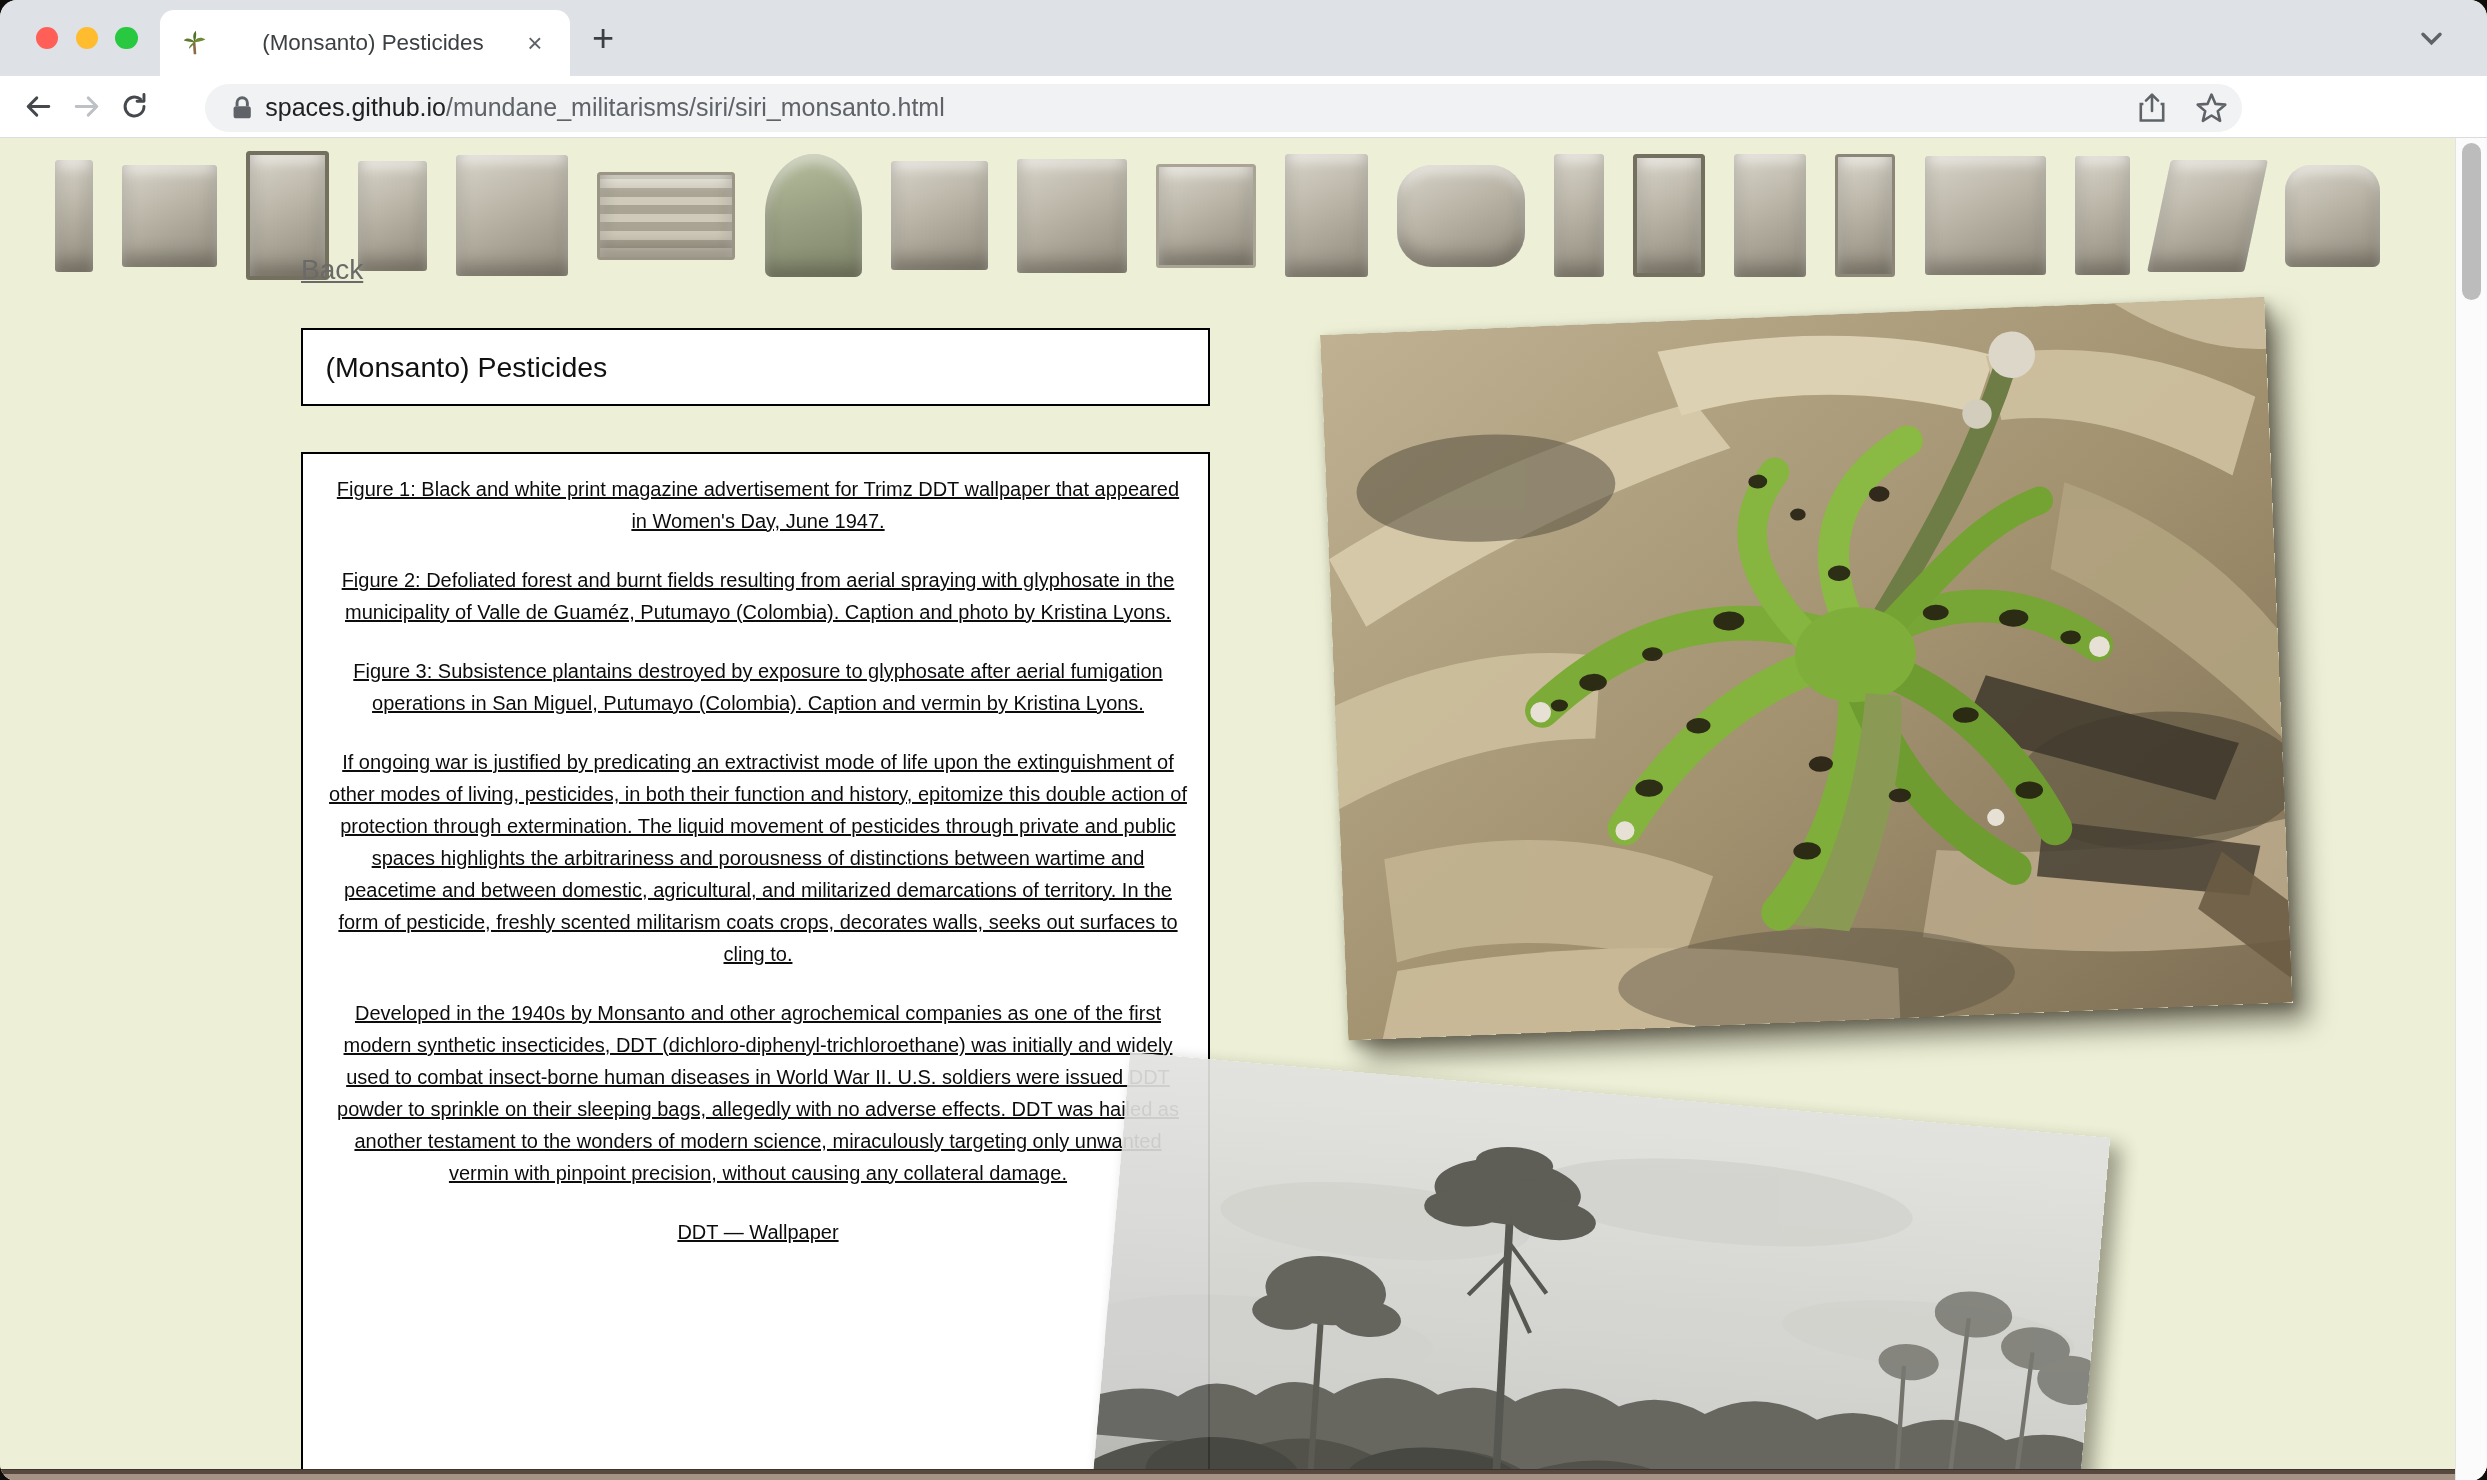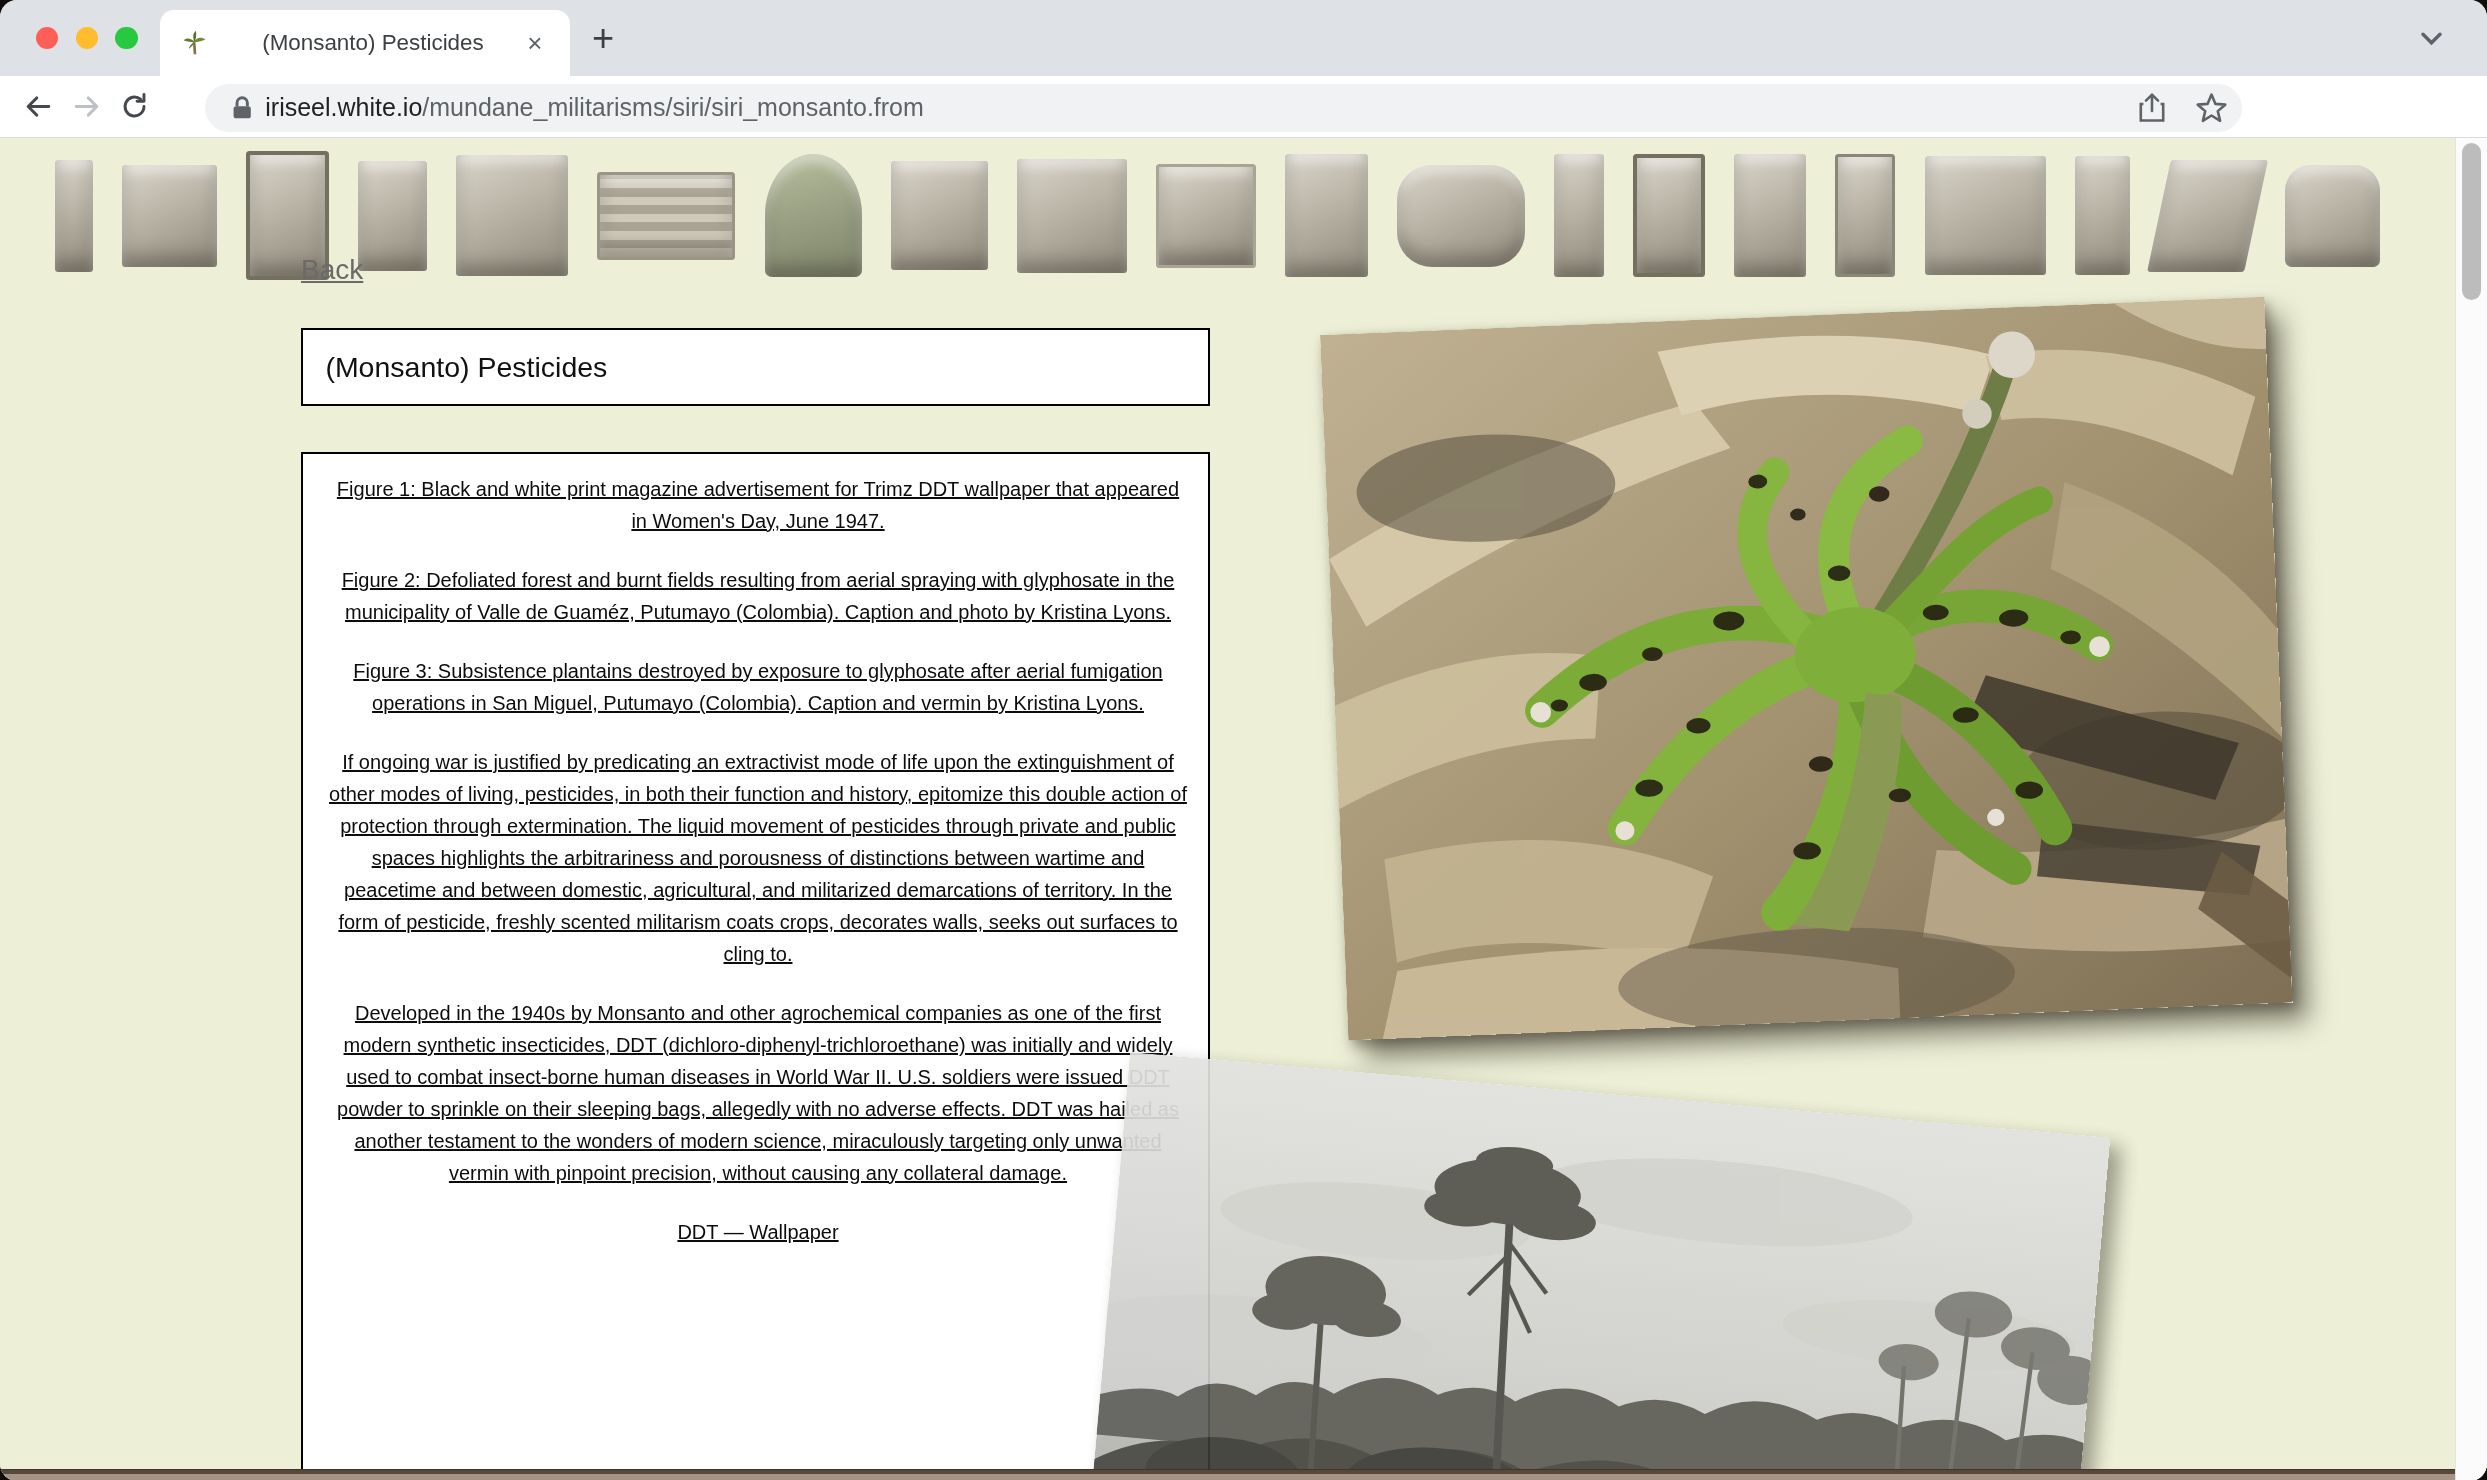--- a/index.html
+++ b/index.html
@@ -130,21 +130,21 @@
         <path d="M29 18 a11 11 0 1 1 -4-8.5" stroke="currentColor" stroke-width="3.4" fill="none" stroke-linecap="round"></path>
         <path d="M29 4 V12 H21" stroke="currentColor" stroke-width="3.4" fill="none" stroke-linecap="round" stroke-linejoin="round"></path>
       </svg>
     </div>
 
     <div class="urlpill">
       <svg class="lock icon-svg" width="22.4" height="26" viewBox="0 0 26 30">
         <rect x="3" y="13" width="20" height="14" rx="3" fill="#5f6368"></rect>
         <path d="M7 13 V9 a6 6 0 0 1 12 0 V13" stroke="#5f6368" stroke-width="3.4" fill="none"></path>
       </svg>
-      <div class="url"><span class="domain">iriseel.white.io</span><span class="path">/mundane_militarisms/siri/siri_monsanto.from</span></div>
+      <div class="url"><span class="domain">spaces.github.io</span><span class="path">/mundane_militarisms/siri/siri_monsanto.html</span></div>
       <div class="pill-actions">
         <svg class="icon-svg" width="28" height="31" viewBox="0 0 32 36">
           <path d="M6 14 H3 V33 H29 V14 H26" stroke="currentColor" stroke-width="3" fill="none"></path>
           <path d="M16 22 V4 M9 10 L16 3 L23 10" stroke="currentColor" stroke-width="3" fill="none" stroke-linecap="round" stroke-linejoin="round"></path>
         </svg>
         <svg class="icon-svg" width="33" height="31" viewBox="0 0 38 36">
           <path d="M19 3 L23.6 13.8 L35 14.7 L26.3 22.2 L29 33.5 L19 27.3 L9 33.5 L11.7 22.2 L3 14.7 L14.4 13.8 Z" stroke="currentColor" stroke-width="3" fill="none" stroke-linejoin="round"></path>
         </svg>
       </div>
     </div>

